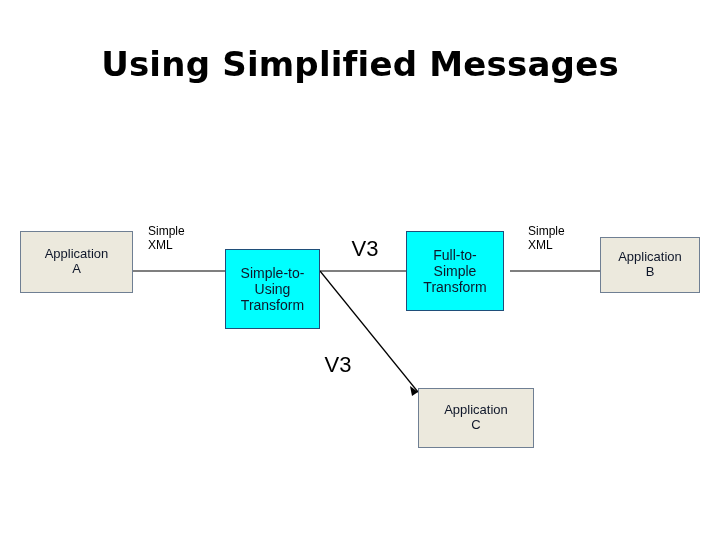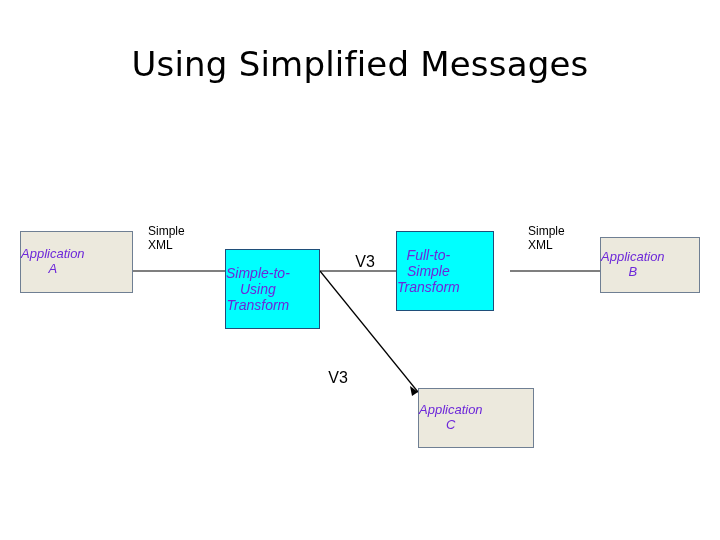--- a/index.html
+++ b/index.html
@@ -20,33 +20,32 @@
   }
   .title {
     position: absolute;
     left: 0;
     top: 44px;
     width: 720px;
     text-align: center;
     font-size: 34px;
     color: #000000;
     font-family: "DejaVu Sans", sans-serif;
-    font-weight: normal;
+    font-weight: bold;
     letter-spacing: 0.2px;
   }
   .box {
     position: absolute;
     box-sizing: border-box;
     display: flex;
     align-items: center;
-    justify-content: flex-start;
+    justify-content: center;
     text-align: center;
-    color: #6d28d9;
+    color: #0f172a;
     line-height: 1.15;
-    font-style: italic;
   }
   .box-app {
     background: #ece9dd;
     border: 1px solid #6f7f93;
     font-size: 13px;
   }
   .box-trans {
     background: #00ffff;
     border: 1px solid #1f4e79;
     font-size: 14px;
@@ -54,22 +53,21 @@
   .label {
     position: absolute;
     color: #000000;
     text-align: center;
   }
   .label-small {
     font-size: 12px;
     line-height: 1.2;
   }
   .label-v3 {
-    font-size: 16px;
-    margin-top: 17px;
+    font-size: 22px;
   }
   svg.connectors {
     position: absolute;
     left: 0;
     top: 0;
     width: 720px;
     height: 540px;
   }
 </style>
 </head>
@@ -102,21 +100,21 @@
   <div class="box box-trans" style="left:225px; top:249px; width:95px; height:80px;">
     <div>
       <span>Simple-to-</span><br>
       <span>Using</span><br>
       <span>Transform</span>
     </div>
   </div>
 
   <div class="label label-v3" style="left:340px; top:236px; width:50px;">V3</div>
 
-  <div class="box box-trans" style="left:396px; top:231px; width:98px; height:80px;">
+  <div class="box box-trans" style="left:406px; top:231px; width:98px; height:80px;">
     <div>
       <span>Full-to-</span><br>
       <span>Simple</span><br>
       <span>Transform</span>
     </div>
   </div>
 
   <div class="label label-small" style="left:528px; top:224px; width:64px; text-align:left;">
     <span>Simple</span><br>
     <span>XML</span>

